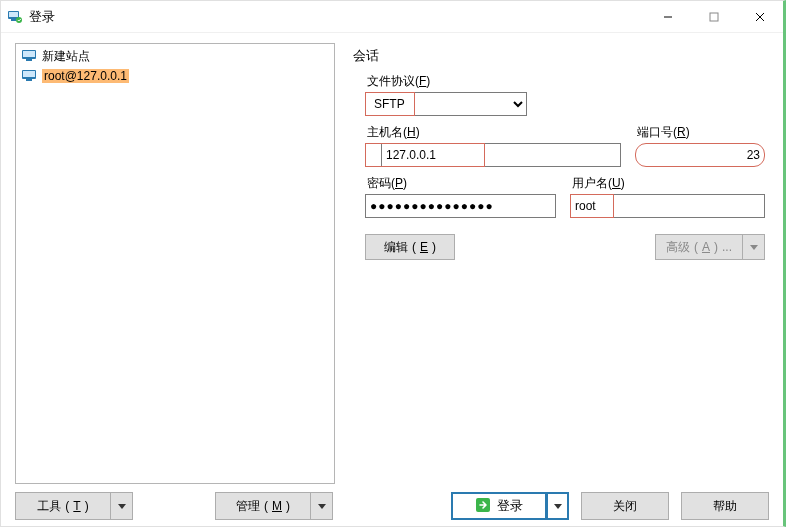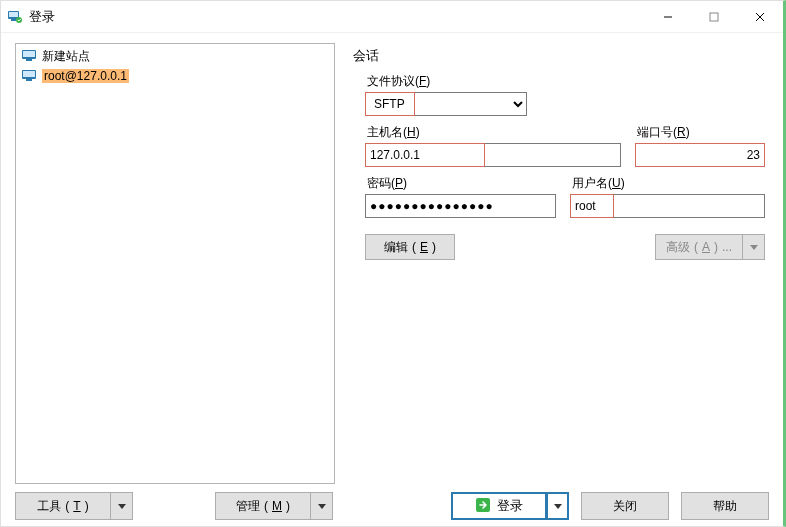--- a/index.html
+++ b/index.html
@@ -105,24 +105,24 @@
     padding: 0 4px;
   }
   .hbox {
     position: absolute;
     left: 0; top: 0;
     border: 1px solid #d46a5b;
     pointer-events: none;
   }
   .protocol-wrap { width: 162px; position: relative; }
   .protocol-wrap select { width: 100%; }
-  .host-wrap { position: relative; }
+  .host-wrap { position: relative; padding-left: 16px; }
   .user-wrap { position: relative; width: 195px; }
   .port-wrap { position: relative; }
-  .port-wrap input { text-align: right; width: 100%; }
+  .port-wrap input { text-align: right; width: 100%; border-radius: 11px; }
   input.port-fld { border: 1px solid #d46a5b; }
   .btn {
     height: 26px;
     min-width: 90px;
     background: #e1e1e1;
     border: 1px solid #adadad;
     font-family: inherit;
     font-size: 12px;
     display: inline-flex;
     align-items: center;

